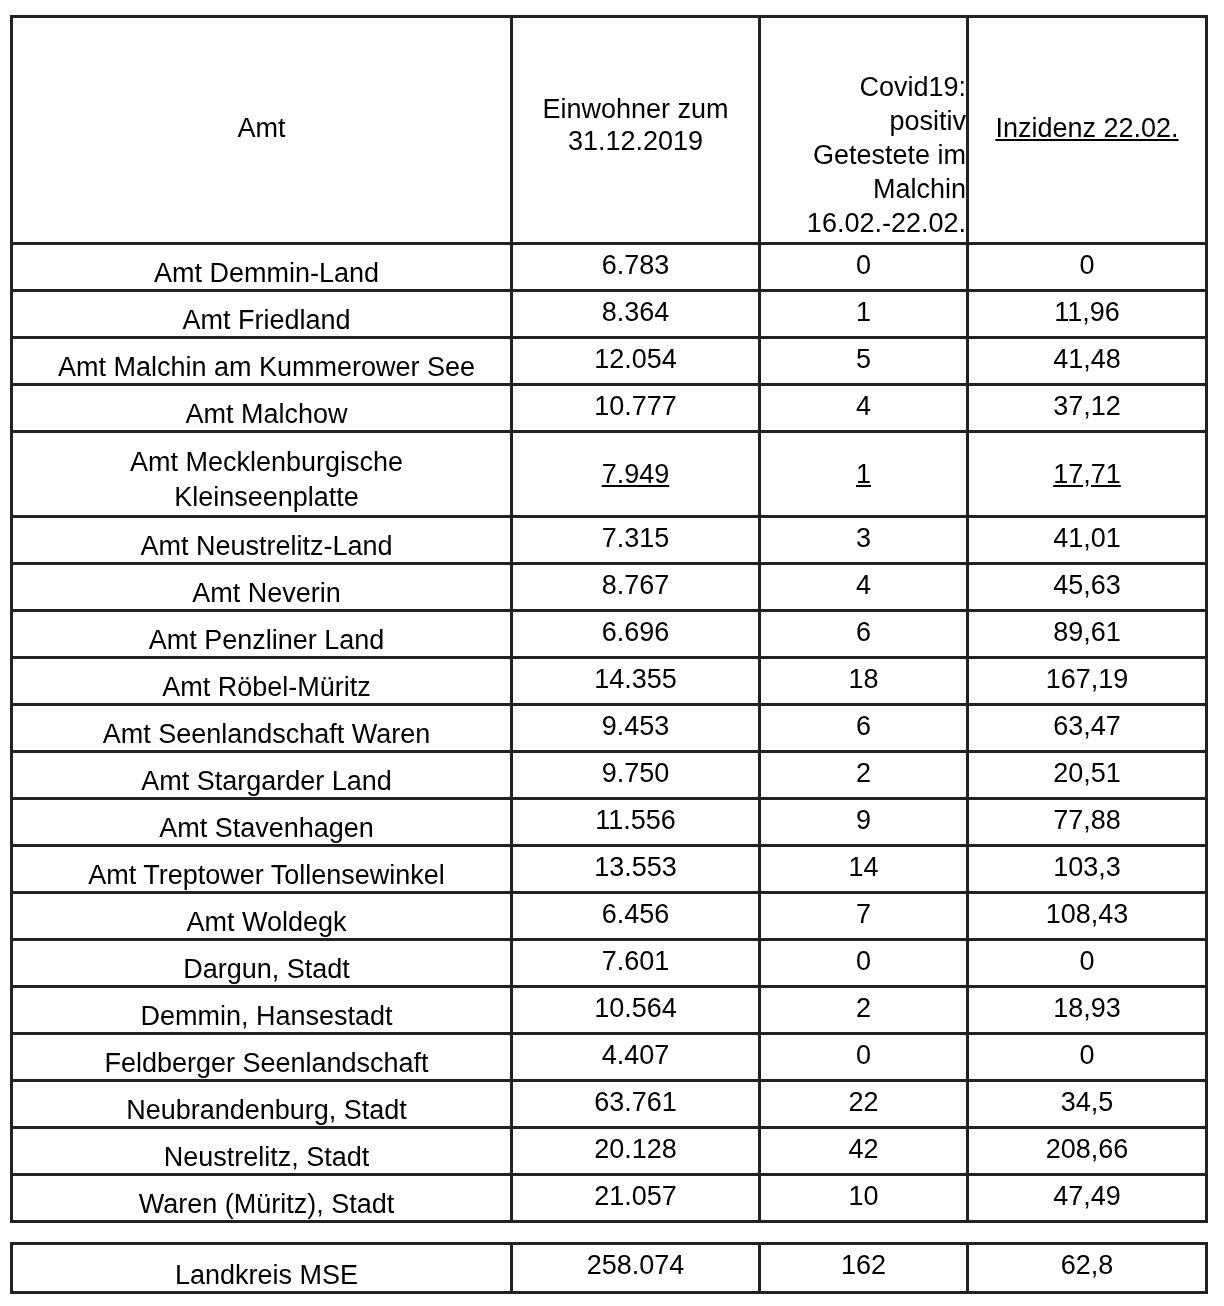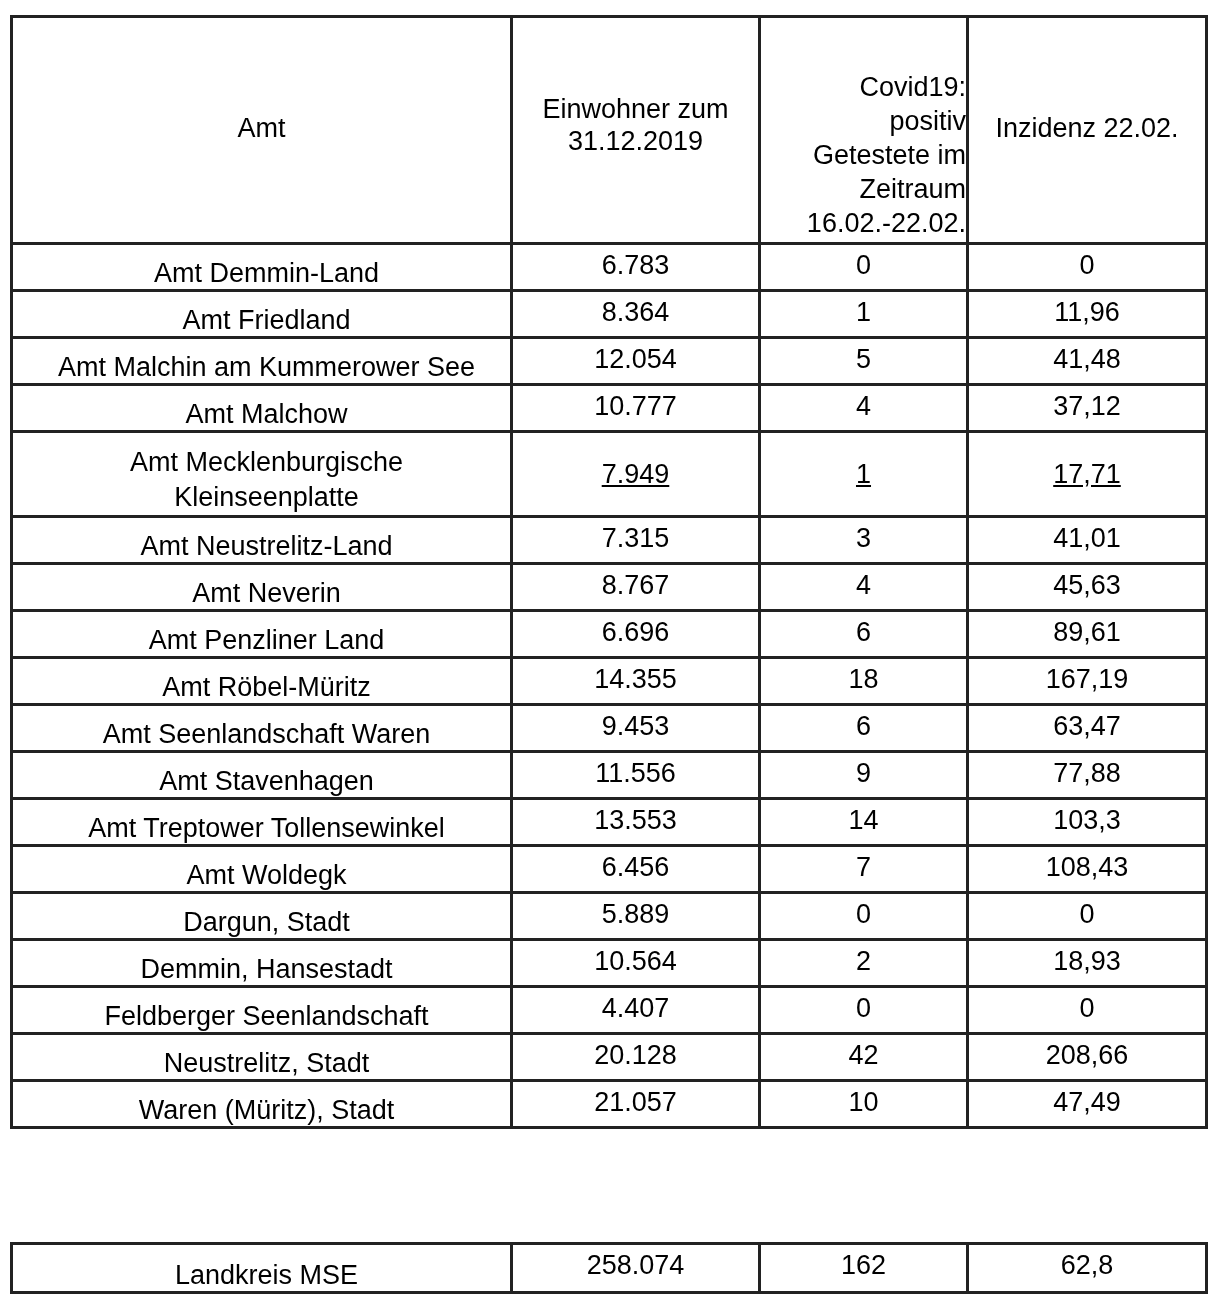--- a/index.html
+++ b/index.html
@@ -21,21 +21,21 @@
     padding: 0;
   }
   col.c1 { width: 500px; }
   col.c2 { width: 248px; }
   col.c3 { width: 208px; }
   col.c4 { width: 239px; }
   thead th { height: 214px; text-align: center; vertical-align: middle; }
   thead th.h-amt { vertical-align: middle; padding-bottom: 4px; }
   thead th.h-ein { padding-bottom: 10px; }
   thead th.h-cov { vertical-align: bottom; line-height: 34px; padding-bottom: 2px; text-align: right; }
-  thead th.h-inz { padding-bottom: 4px; }
+  thead th.h-inz { padding-bottom: 4px; text-decoration: underline; }
   tbody td { height: 40px; }
   tbody tr.tall td { height: 82px; }
   td.name { text-align: center; vertical-align: bottom; padding-left: 10px; padding-bottom: 0px; }
   td.num { text-align: center; vertical-align: top; padding-top: 4px; }
   tr.tall td.num { vertical-align: middle; padding-top: 0; text-decoration: underline; }
   tr.tall td.name { line-height: 35px; padding-bottom: 0; }
   #summary-table td { height: 42px; }
 </style>
 </head>
 <body>
@@ -51,21 +51,21 @@
     <tr>
       <th class="h-amt">Amt</th>
       <th class="h-ein">
         <span>Einwohner zum</span><br>
         <span>31.12.2019</span>
       </th>
       <th class="h-cov">
         <span>Covid19:</span><br>
         <span>positiv</span><br>
         <span>Getestete im</span><br>
-        <span>Zeitraum</span><br>
+        <span>Malchin</span><br>
         <span>16.02.-22.02.</span>
       </th>
       <th class="h-inz">Inzidenz 22.02.</th>
     </tr>
   </thead>
   <tbody id="rows-body">
       <tr>
         <td class="name">Amt Demmin-Land</td>
         <td class="num">6.783</td>
         <td class="num">0</td>
@@ -119,54 +119,66 @@
         <td class="num">18</td>
         <td class="num">167,19</td>
       </tr>
       <tr>
         <td class="name">Amt Seenlandschaft Waren</td>
         <td class="num">9.453</td>
         <td class="num">6</td>
         <td class="num">63,47</td>
       </tr>
       <tr>
+        <td class="name">Amt Stargarder Land</td>
+        <td class="num">9.750</td>
+        <td class="num">2</td>
+        <td class="num">20,51</td>
+      </tr>
+      <tr>
         <td class="name">Amt Stavenhagen</td>
         <td class="num">11.556</td>
         <td class="num">9</td>
         <td class="num">77,88</td>
       </tr>
       <tr>
         <td class="name">Amt Treptower Tollensewinkel</td>
         <td class="num">13.553</td>
         <td class="num">14</td>
         <td class="num">103,3</td>
       </tr>
       <tr>
         <td class="name">Amt Woldegk</td>
         <td class="num">6.456</td>
         <td class="num">7</td>
         <td class="num">108,43</td>
       </tr>
       <tr>
         <td class="name">Dargun, Stadt</td>
-        <td class="num">5.889</td>
+        <td class="num">7.601</td>
         <td class="num">0</td>
         <td class="num">0</td>
       </tr>
       <tr>
         <td class="name">Demmin, Hansestadt</td>
         <td class="num">10.564</td>
         <td class="num">2</td>
         <td class="num">18,93</td>
       </tr>
       <tr>
         <td class="name">Feldberger Seenlandschaft</td>
         <td class="num">4.407</td>
         <td class="num">0</td>
         <td class="num">0</td>
+      </tr>
+      <tr>
+        <td class="name">Neubrandenburg, Stadt</td>
+        <td class="num">63.761</td>
+        <td class="num">22</td>
+        <td class="num">34,5</td>
       </tr>
       <tr>
         <td class="name">Neustrelitz, Stadt</td>
         <td class="num">20.128</td>
         <td class="num">42</td>
         <td class="num">208,66</td>
       </tr>
       <tr>
         <td class="name">Waren (Müritz), Stadt</td>
         <td class="num">21.057</td>

